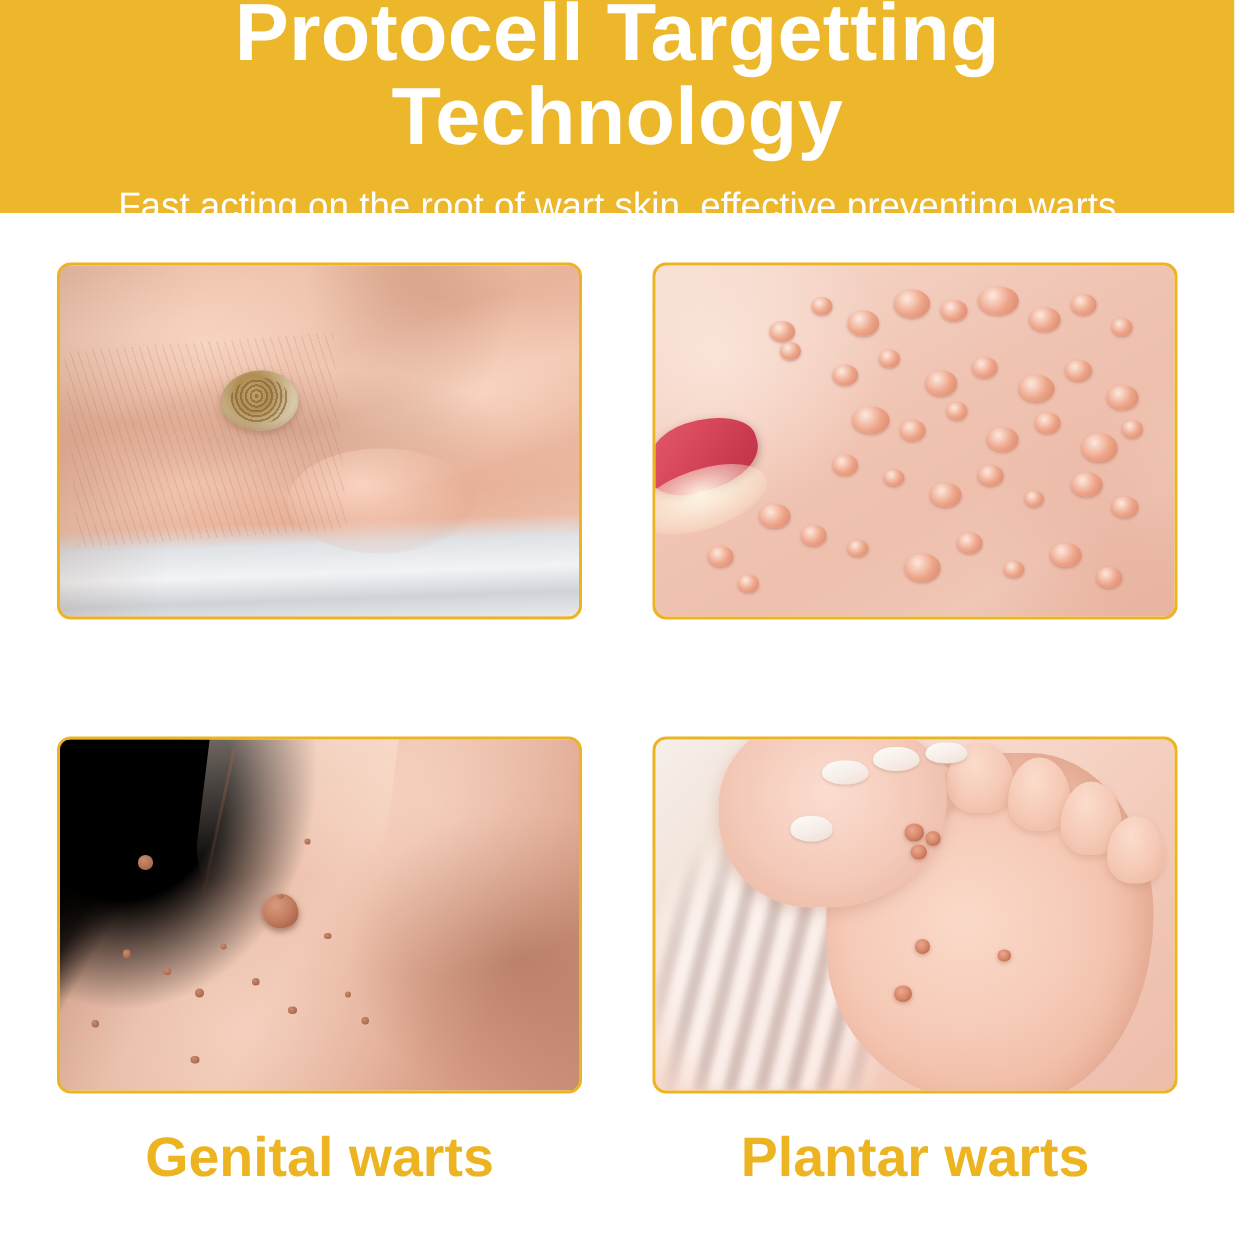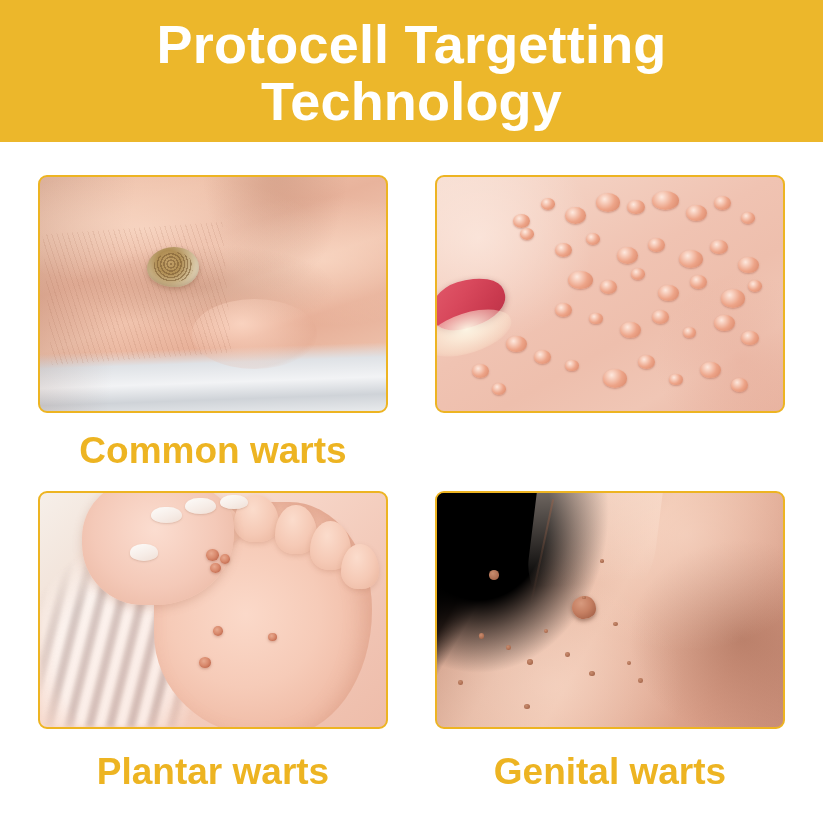--- a/index.html
+++ b/index.html
@@ -225,31 +225,31 @@
     position:absolute;border-radius:50%;
     background:radial-gradient(circle at 40% 36%, #e8a98f 0%, #d98a6d 45%, #c06a4f 80%, #a85440 100%);
     box-shadow:0 1px 3px rgba(150,80,60,0.4);
   }
 </style>
 </head>
 <body>
 
 <div class="header">
   <div class="header-title">Protocell Targetting Technology</div>
+  <div class="header-subtitle">Fast acting on the root of wart skin, effective preventing warts</div>
 </div>
 
 <div class="grid">
 
   <div class="cell">
     <div class="photo p1">
       <div class="knuckle"></div>
       <div class="wrinkles"></div>
       <div class="wart"></div>
     </div>
-    <div class="caption">Common warts</div>
   </div>
 
   <div class="cell">
     <div class="photo p2">
       <div class="lip"></div>
       <div class="chin-hl"></div>
       <div class="bumps">
         <i style="left:22%;top:16%;width:5%;height:6%"></i>
         <i style="left:30%;top:9%;width:4%;height:5%"></i>
         <i style="left:37%;top:13%;width:6%;height:7%"></i>
@@ -289,43 +289,20 @@
         <i style="left:67%;top:84%;width:4%;height:5%"></i>
         <i style="left:76%;top:79%;width:6%;height:7%"></i>
         <i style="left:85%;top:86%;width:5%;height:6%"></i>
         <i style="left:10%;top:80%;width:5%;height:6%"></i>
         <i style="left:16%;top:88%;width:4%;height:5%"></i>
       </div>
     </div>
   </div>
 
   <div class="cell row2">
-    <div class="photo p4">
-      <div class="sole"></div>
-      <div class="toe" style="left:36%;top:2%;width:22%;height:22%"></div>
-      <div class="toe" style="left:56%;top:1%;width:13%;height:20%"></div>
-      <div class="toe" style="left:68%;top:5%;width:12%;height:21%"></div>
-      <div class="toe" style="left:78%;top:12%;width:12%;height:21%"></div>
-      <div class="toe" style="left:87%;top:22%;width:11%;height:19%"></div>
-      <div class="hand"></div>
-      <div class="nail" style="left:32%;top:6%;width:9%;height:7%"></div>
-      <div class="nail" style="left:42%;top:2%;width:9%;height:7%"></div>
-      <div class="nail" style="left:52%;top:1%;width:8%;height:6%"></div>
-      <div class="nail" style="left:26%;top:22%;width:8%;height:7%"></div>
-      <div class="plwart" style="left:48%;top:24%;width:3.6%;height:5%"></div>
-      <div class="plwart" style="left:52%;top:26%;width:3%;height:4.2%"></div>
-      <div class="plwart" style="left:49%;top:30%;width:3.2%;height:4.4%"></div>
-      <div class="plwart" style="left:50%;top:57%;width:3%;height:4.2%"></div>
-      <div class="plwart" style="left:66%;top:60%;width:2.4%;height:3.4%"></div>
-      <div class="plwart" style="left:46%;top:70%;width:3.4%;height:4.6%"></div>
-    </div>
-    <div class="caption">Plantar warts</div>
-  </div>
-
-  <div class="cell row2">
     <div class="photo p3">
       <div class="tendon"></div>
       <div class="crease"></div>
       <div class="bigwart"></div>
       <div class="moles">
         <i style="left:12%;top:60%;width:1.6%;height:2.2%"></i>
         <i style="left:20%;top:65%;width:1.4%;height:2%"></i>
         <i style="left:26%;top:71%;width:1.8%;height:2.4%"></i>
         <i style="left:31%;top:58%;width:1.2%;height:1.7%"></i>
         <i style="left:37%;top:68%;width:1.5%;height:2.1%"></i>
@@ -336,13 +313,36 @@
         <i style="left:58%;top:79%;width:1.5%;height:2%"></i>
         <i style="left:47%;top:28%;width:1.3%;height:1.8%"></i>
         <i style="left:15%;top:33%;width:3%;height:4%"></i>
         <i style="left:6%;top:80%;width:1.6%;height:2.2%"></i>
         <i style="left:25%;top:90%;width:1.8%;height:2.4%"></i>
       </div>
     </div>
     <div class="caption">Genital warts</div>
   </div>
 
+  <div class="cell row2">
+    <div class="photo p4">
+      <div class="sole"></div>
+      <div class="toe" style="left:36%;top:2%;width:22%;height:22%"></div>
+      <div class="toe" style="left:56%;top:1%;width:13%;height:20%"></div>
+      <div class="toe" style="left:68%;top:5%;width:12%;height:21%"></div>
+      <div class="toe" style="left:78%;top:12%;width:12%;height:21%"></div>
+      <div class="toe" style="left:87%;top:22%;width:11%;height:19%"></div>
+      <div class="hand"></div>
+      <div class="nail" style="left:32%;top:6%;width:9%;height:7%"></div>
+      <div class="nail" style="left:42%;top:2%;width:9%;height:7%"></div>
+      <div class="nail" style="left:52%;top:1%;width:8%;height:6%"></div>
+      <div class="nail" style="left:26%;top:22%;width:8%;height:7%"></div>
+      <div class="plwart" style="left:48%;top:24%;width:3.6%;height:5%"></div>
+      <div class="plwart" style="left:52%;top:26%;width:3%;height:4.2%"></div>
+      <div class="plwart" style="left:49%;top:30%;width:3.2%;height:4.4%"></div>
+      <div class="plwart" style="left:50%;top:57%;width:3%;height:4.2%"></div>
+      <div class="plwart" style="left:66%;top:60%;width:2.4%;height:3.4%"></div>
+      <div class="plwart" style="left:46%;top:70%;width:3.4%;height:4.6%"></div>
+    </div>
+    <div class="caption">Plantar warts</div>
+  </div>
+
 </div>
 
 </body></html>

